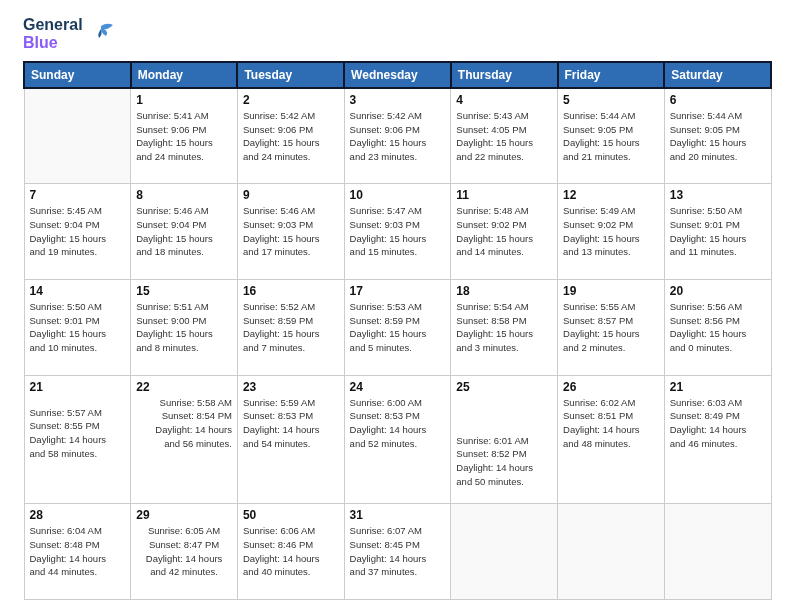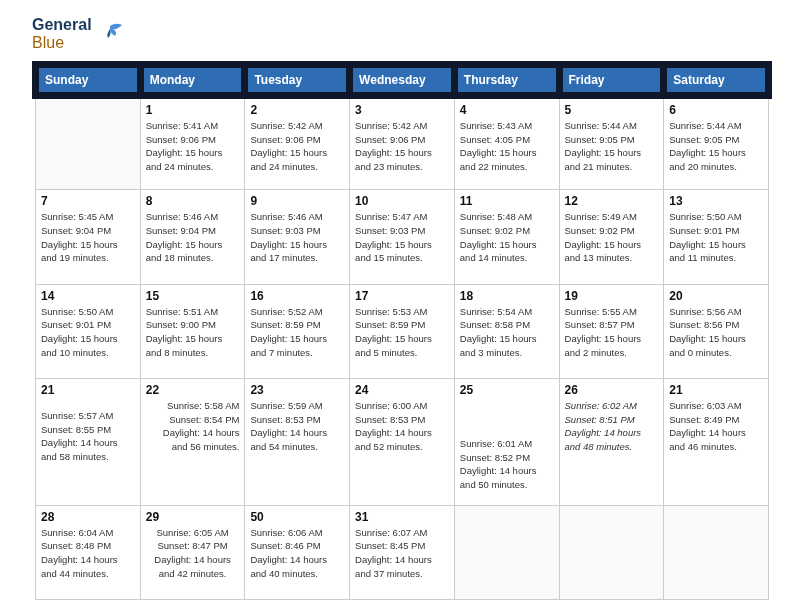--- a/index.html
+++ b/index.html
@@ -6,21 +6,21 @@
     body {
       width: 792px;
       height: 612px;
       font-family: Arial, sans-serif;
       background: #fff;
       overflow: hidden;
     }
     .page {
       width: 792px;
       height: 612px;
-      padding: 16px 20px 12px 32px;
+      padding: 16px 20px 12px 23px;
       display: flex;
       flex-direction: column;
     }
     .header {
       display: flex;
       justify-content: space-between;
       align-items: flex-start;
       margin-bottom: 8px;
     }
     .logo {
@@ -49,21 +49,21 @@
       width: 100%;
       table-layout: fixed;
     }
     .calendar th {
       background: #2e6db4;
       color: #fff;
       font-size: 12px;
       font-weight: bold;
       text-align: left;
       padding: 5px 6px;
-      border: 7px solid #0f172a;
+      border: 2px solid #0f172a;
     }
     .calendar td {
       border: 1px solid #ccc;
       vertical-align: top;
       padding: 4px 5px;
       font-size: 10px;
       color: #333;
       height: 88px;
       background: #fff;
     }
@@ -85,21 +85,21 @@
   </style>
 </head>
 <body>
 
 <div class="page">
   <div class="header">
     <div class="logo">
   <div style="display:flex;align-items:center;gap:2px;">
     <div style="display:flex;flex-direction:column;line-height:1.15;">
       <span style="font-size:16px;font-weight:bold;color:#1a3a5c;">General</span>
-      <span style="font-size:16px;font-weight:normal;color:#a16207;">Blue</span>
+      <span style="font-size:16px;font-weight:bold;color:#8b5cf6;">Blue</span>
     </div>
     <svg width="28" height="28" viewBox="0 0 28 28">
       <path d="M16,6 Q22,2 28,5 Q23,10 19,9 Q24,12 21,16 Q15,13 16,6Z" fill="#4a90d9"></path>
       <path d="M16,9 Q18,14 14,18 Q12,14 16,9Z" fill="#2060a0"></path>
     </svg>
   </div>
 </div>
     <div class="title-block">
       <div class="month-year"></div>
       <div class="location"></div>
@@ -298,21 +298,21 @@
           </td>
           <td>
             <span class="day-number">25</span>
             <div class="day-info" style="white-space: pre-line; margin-top: 40px;">Sunrise: 6:01 AM
 Sunset: 8:52 PM
 Daylight: 14 hours
 and 50 minutes.</div>
           </td>
           <td>
             <span class="day-number">26</span>
-            <div class="day-info" style="white-space: pre-line; font-style: italic;">Sunrise: 6:02 AM
+            <div class="day-info" style="white-space: pre-line;">Sunrise: 6:02 AM
 Sunset: 8:51 PM
 Daylight: 14 hours
 and 48 minutes.</div>
           </td>
           <td>
             <span class="day-number">21</span>
             <div class="day-info" style="white-space: pre-line;">Sunrise: 6:03 AM
 Sunset: 8:49 PM
 Daylight: 14 hours
 and 46 minutes.</div>

